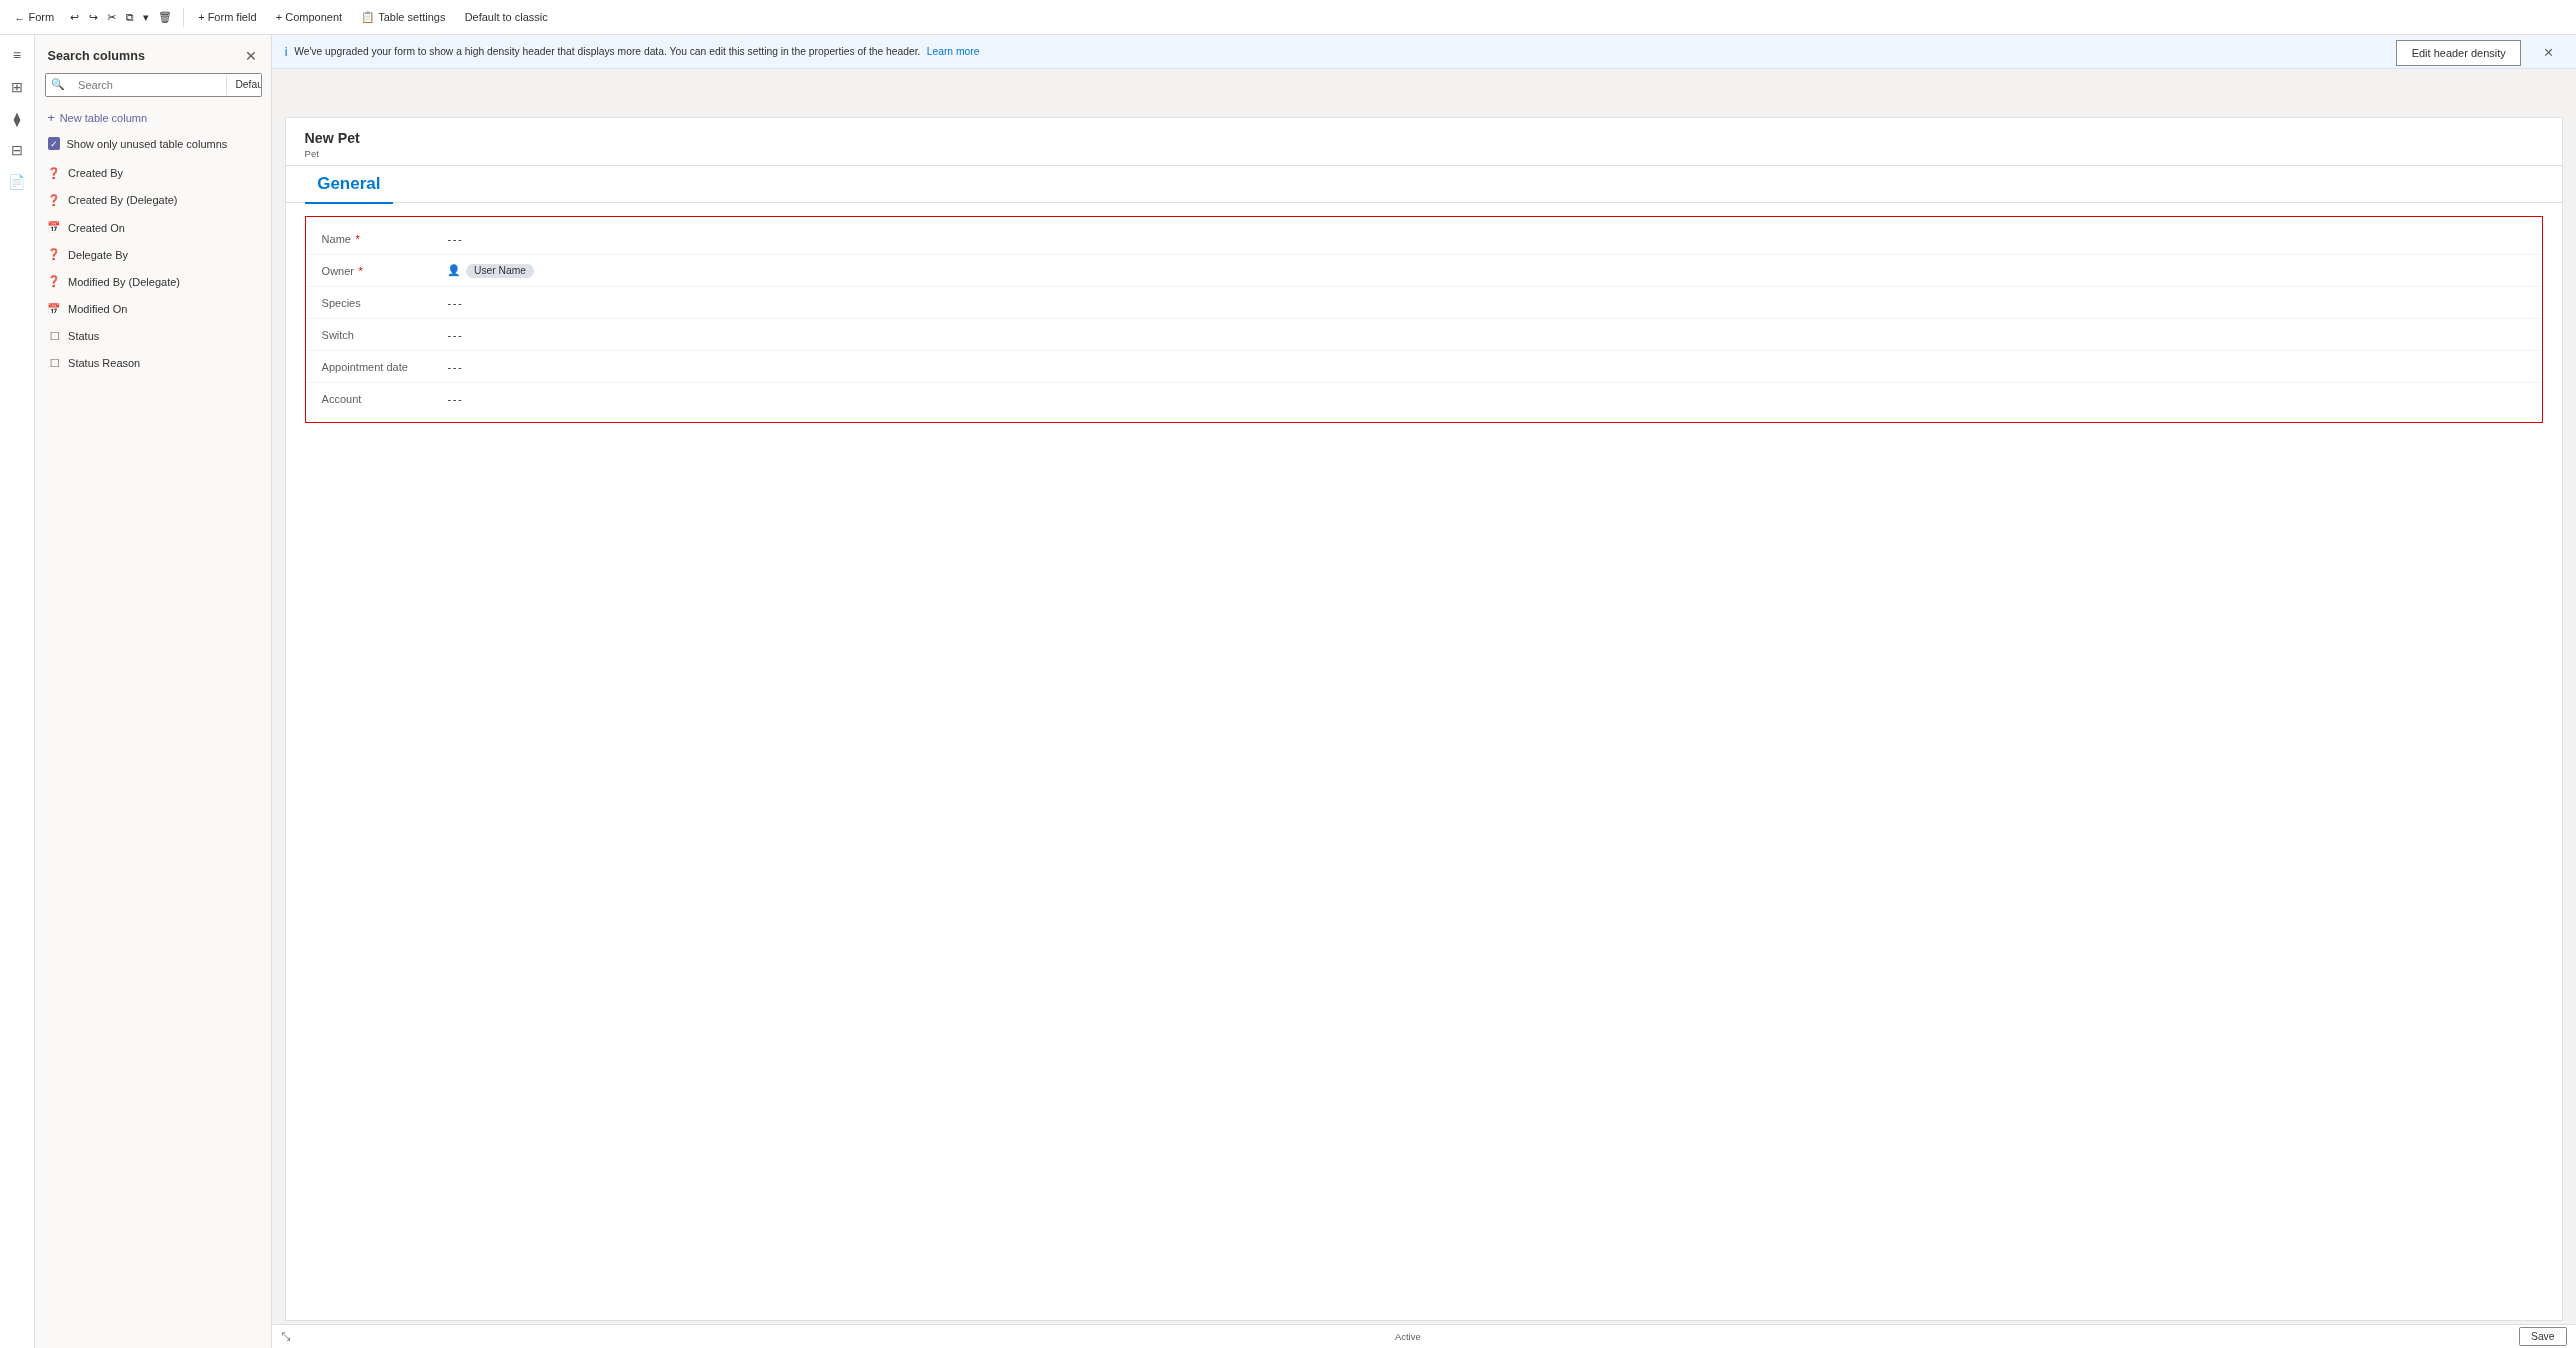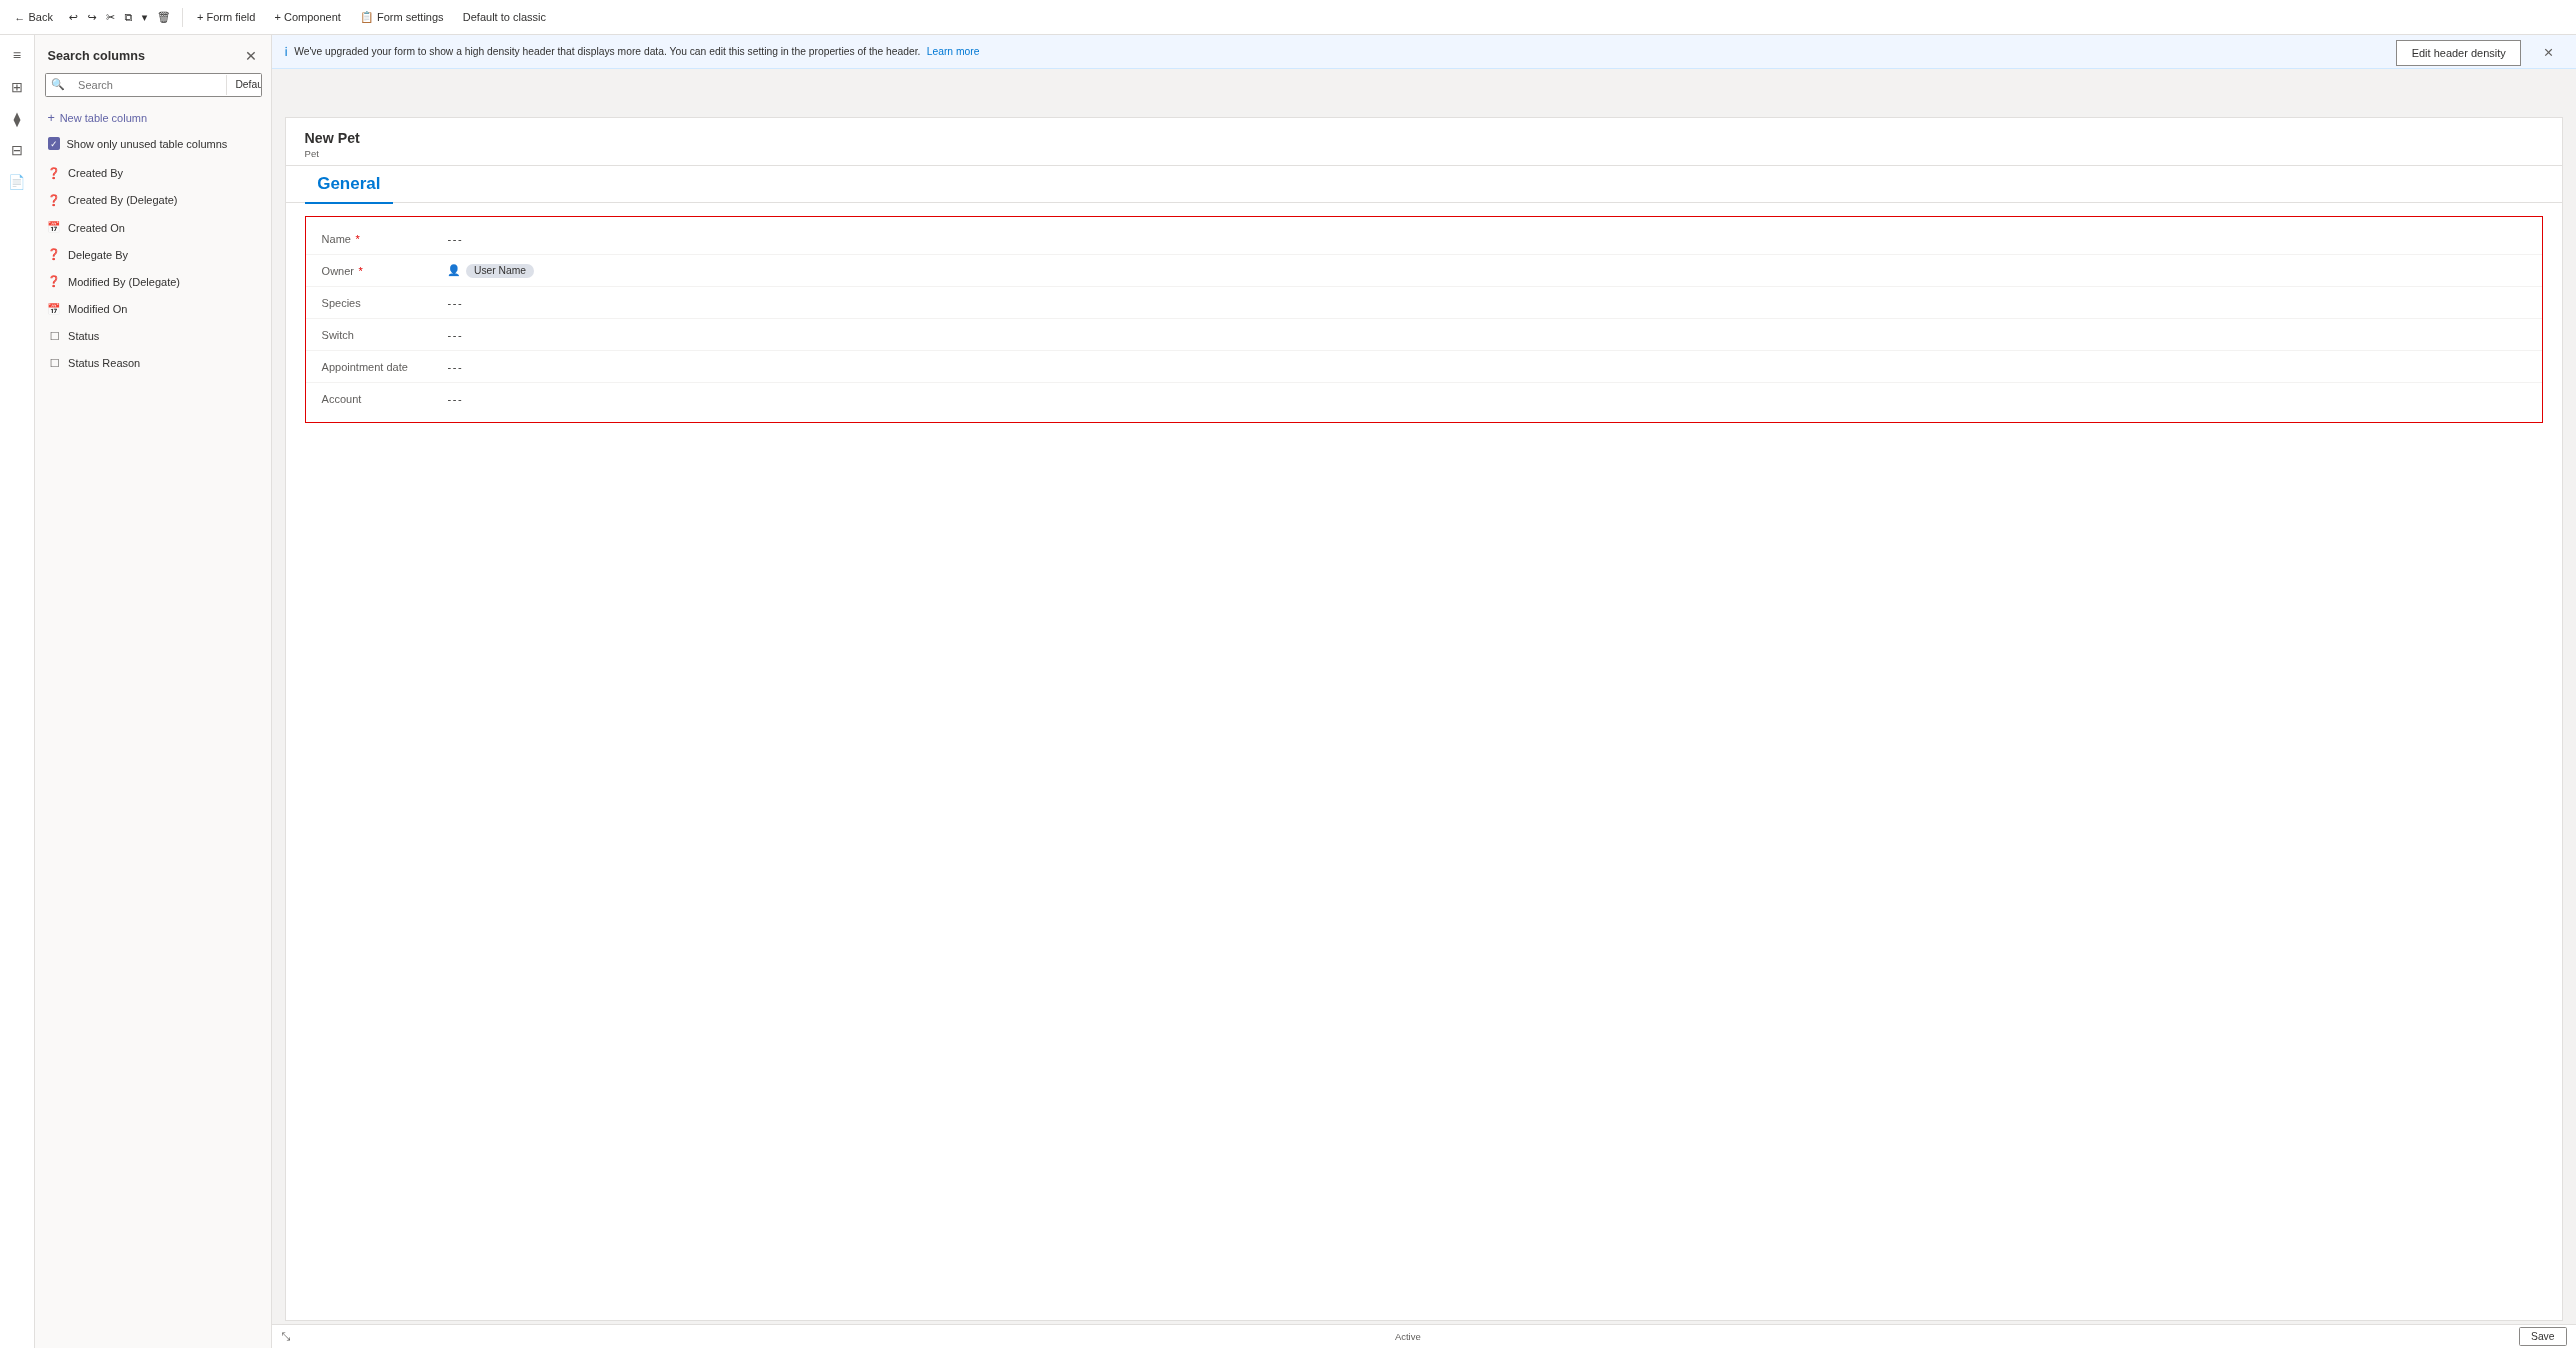--- a/index.html
+++ b/index.html
@@ -160,40 +160,40 @@
       cursor: pointer; font-size: 10.3px; color: #323130; border-radius: 1.6px;
     }
     .expand-icon { font-size: 11px; cursor: pointer; }
   </style>
 </head>
 <body>
 
 <div class="toolbar">
   <button class="toolbar-btn">
     <span>←</span>
-    <span>Back</span>
+    <span>Form</span>
   </button>
   <div class="undo-redo">
     <button title="Undo">↩</button>
     <button title="Redo">↪</button>
     <button title="Cut">✂</button>
     <button title="Copy">⧉</button>
     <button title="More">▾</button>
     <button title="Delete">🗑</button>
   </div>
   <div class="toolbar-sep"></div>
   <button class="toolbar-btn">
     <span>+ Form field</span>
   </button>
   <button class="toolbar-btn">
     <span>+ Component</span>
   </button>
   <button class="toolbar-btn">
     <span>📋</span>
-    <span>Form settings</span>
+    <span>Table settings</span>
   </button>
   <button class="toolbar-btn">
     <span>Default to classic</span>
   </button>
 </div>
 
 <div class="main-layout">
 
   <div class="icon-rail">
     <button class="rail-btn" title="Menu">≡</button>

